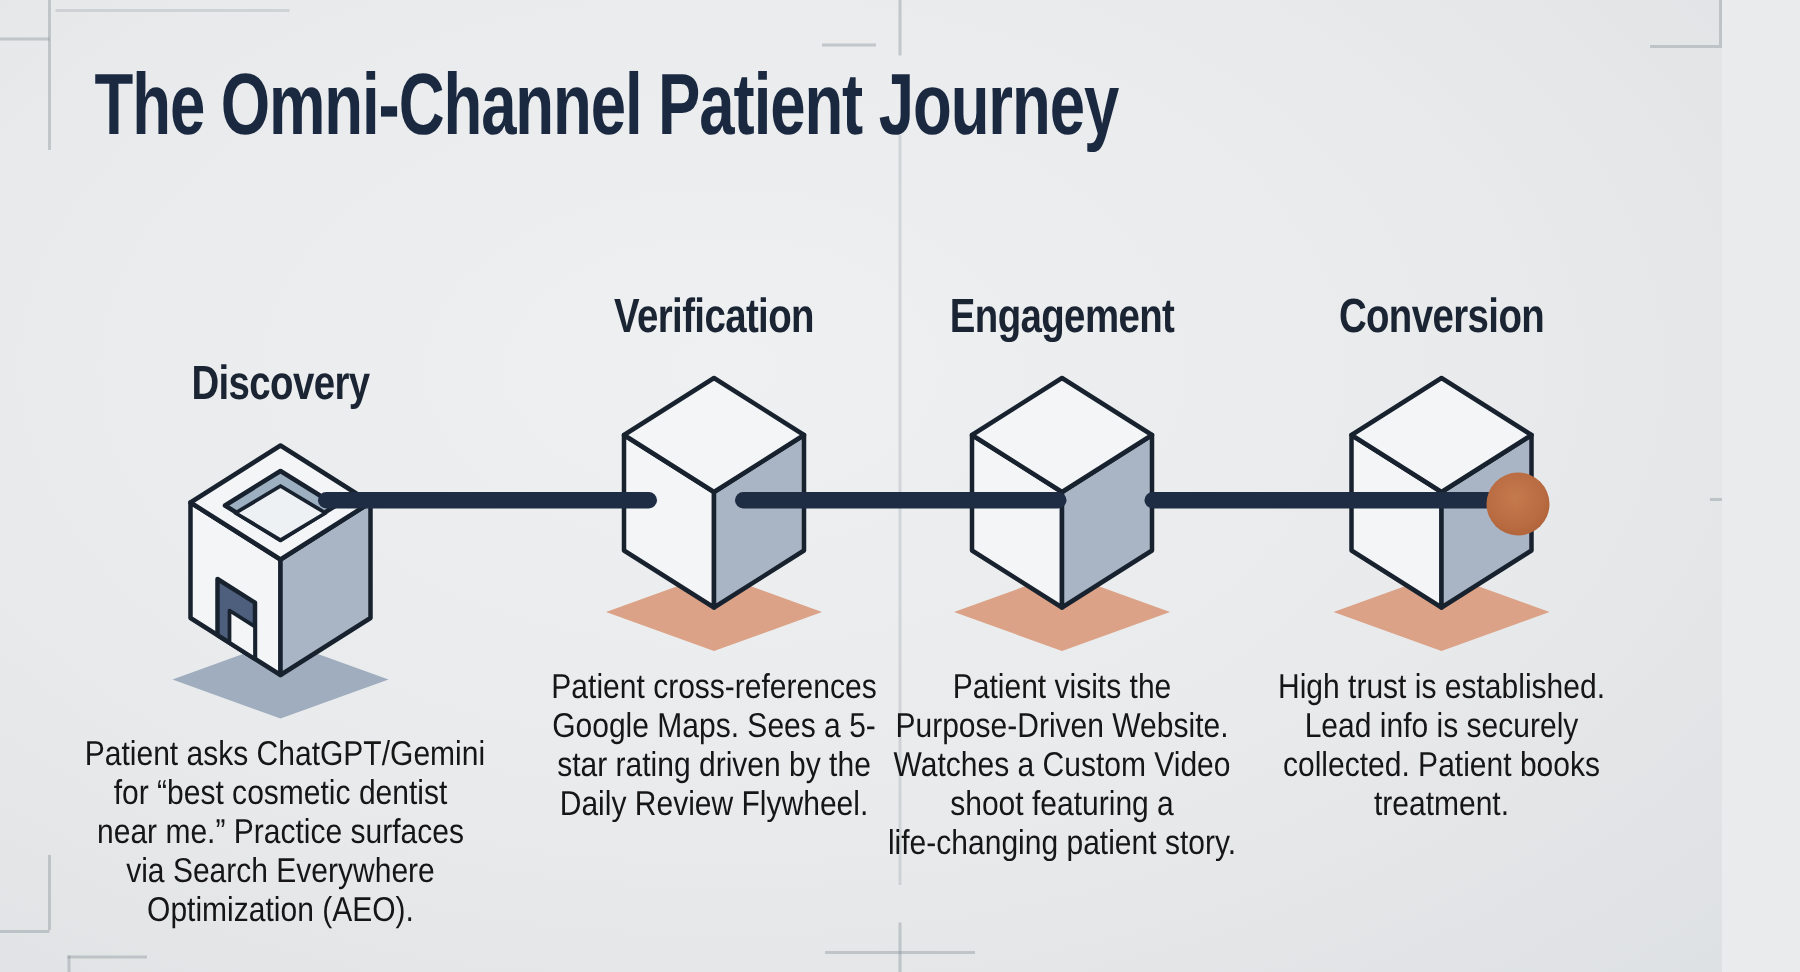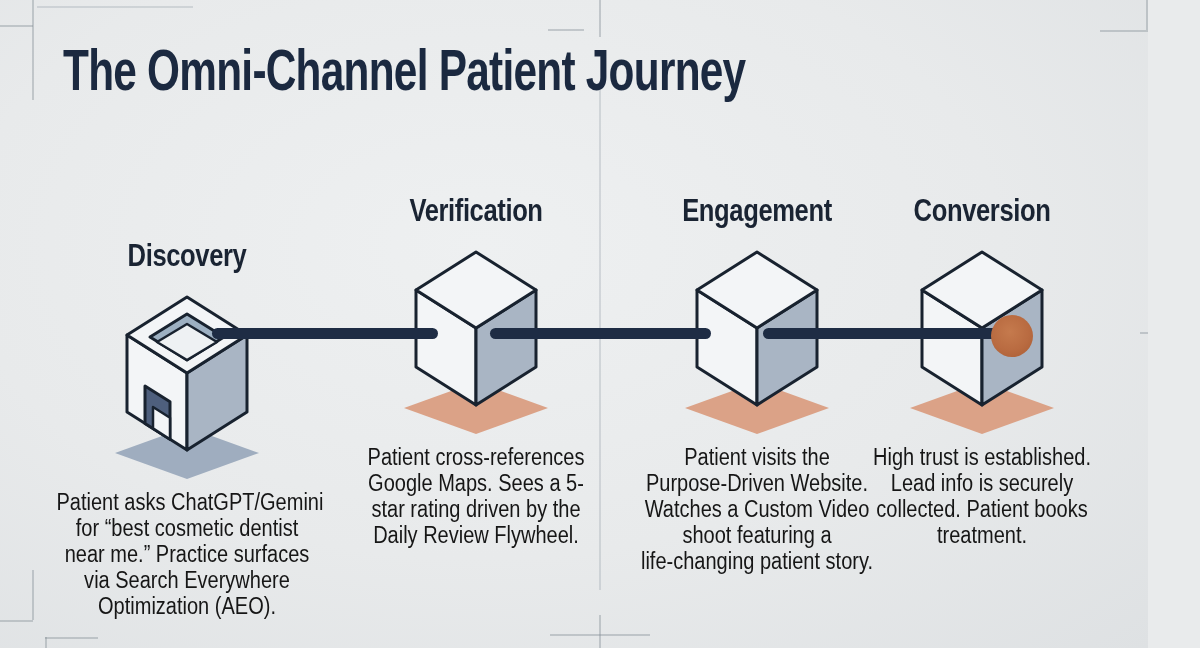--- a/index.html
+++ b/index.html
@@ -114,40 +114,40 @@
       </g>
     </svg>
     <div class="desc">
       <div>Patient cross-references</div>
       <div>Google Maps. Sees a 5-</div>
       <div>star rating driven by the</div>
       <div>Daily Review Flywheel.</div>
     </div>
   </section>
 
-  <section class="stage" style="left:607px;">
+  <section class="stage" style="left:558px;">
     <h2>Engagement</h2>
     <svg width="160" height="200" viewBox="0 0 160 200">
       <polygon points="8,166 80,140 152,166 80,192" fill="#dba287"></polygon>
       <g stroke="#18222f" stroke-width="3" stroke-linejoin="round">
         <polygon points="20,48 80,86 80,163 20,125" fill="#f3f5f7"></polygon>
         <polygon points="80,86 140,48 140,125 80,163" fill="#a9b5c4"></polygon>
         <polygon points="80,10 140,48 80,86 20,48" fill="#f3f5f7"></polygon>
       </g>
     </svg>
     <div class="desc">
       <div>Patient visits the</div>
       <div>Purpose-Driven Website.</div>
       <div>Watches a Custom Video</div>
       <div>shoot featuring a</div>
       <div>life-changing patient story.</div>
     </div>
   </section>
 
-  <section class="stage" style="left:832px;">
+  <section class="stage" style="left:811px;">
     <h2>Conversion</h2>
     <svg width="160" height="200" viewBox="0 0 160 200">
       <polygon points="8,166 80,140 152,166 80,192" fill="#dba287"></polygon>
       <g stroke="#18222f" stroke-width="3" stroke-linejoin="round">
         <polygon points="20,48 80,86 80,163 20,125" fill="#f3f5f7"></polygon>
         <polygon points="80,86 140,48 140,125 80,163" fill="#a9b5c4"></polygon>
         <polygon points="80,10 140,48 80,86 20,48" fill="#f3f5f7"></polygon>
       </g>
     </svg>
     <div class="desc">

